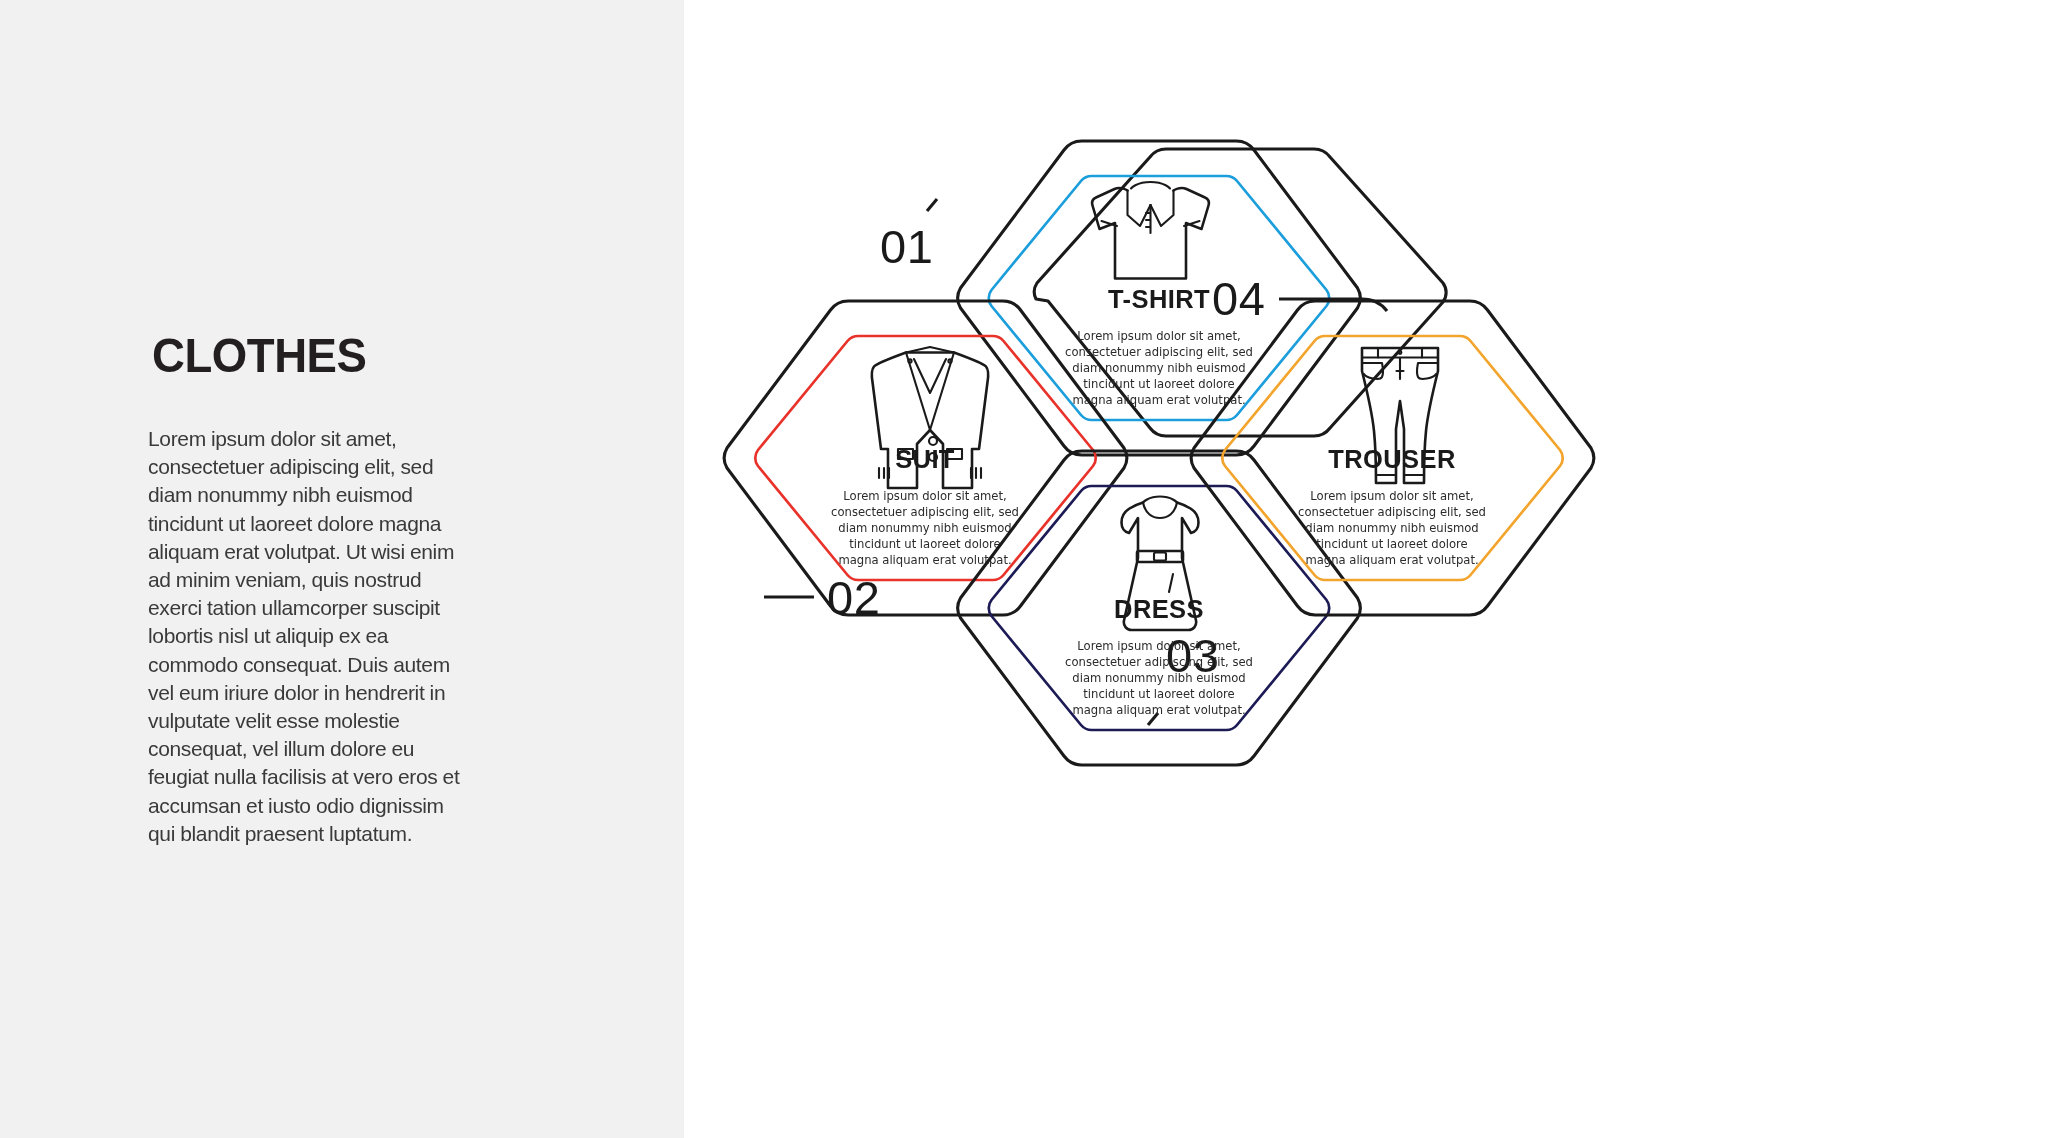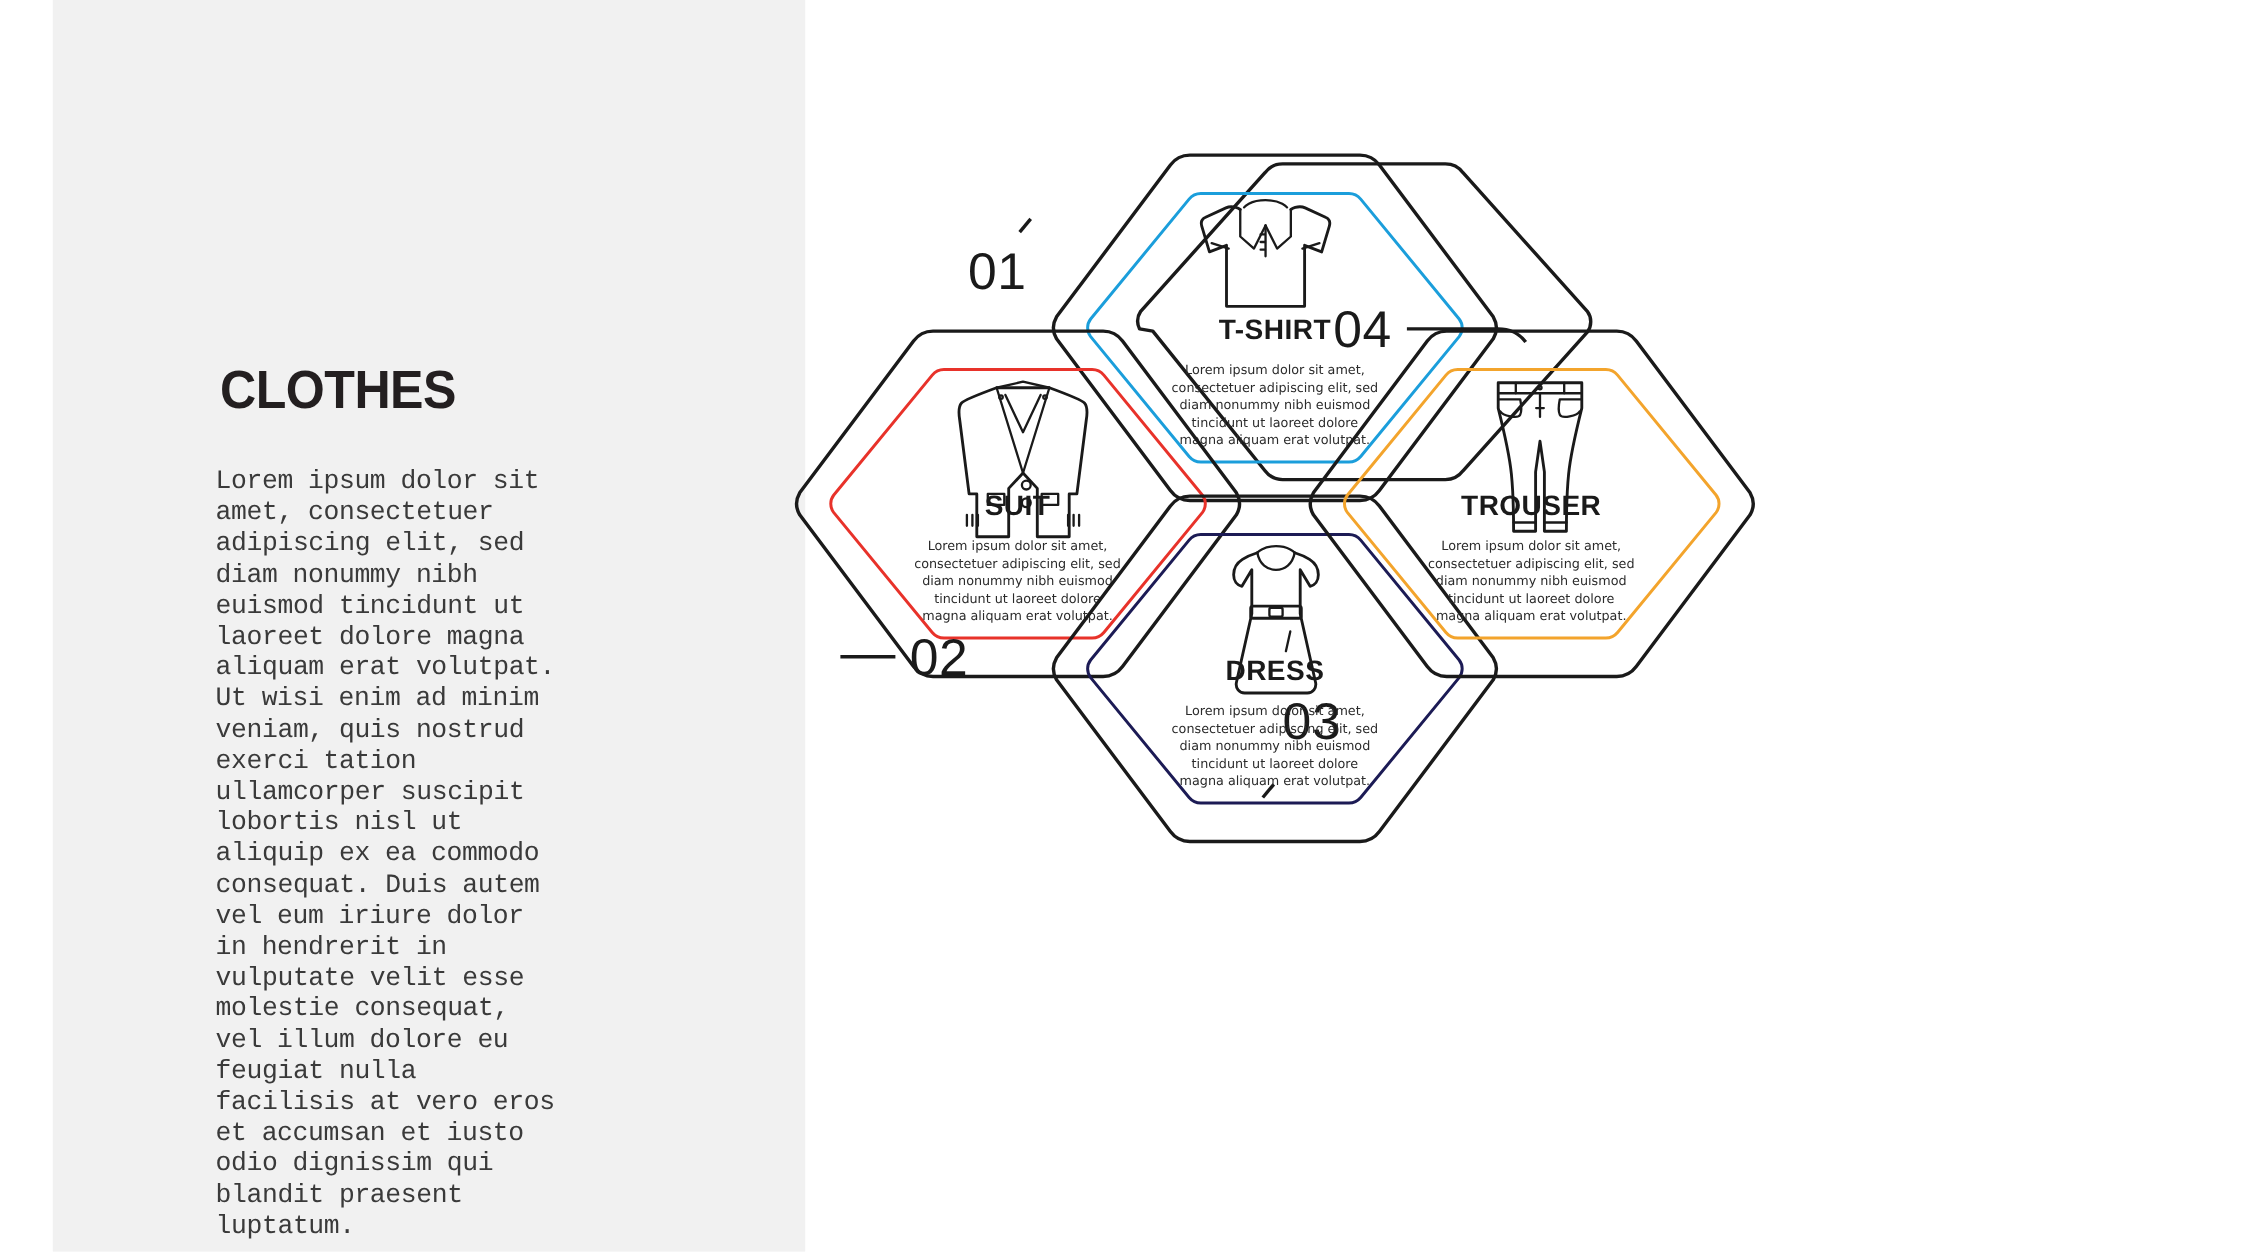--- a/index.html
+++ b/index.html
@@ -15,43 +15,42 @@
     font-family: "Liberation Sans", sans-serif;
   }
 
   
   #left-panel {
     position: absolute;
     left: 0; top: 0;
     width: 684px;
     height: 1138px;
     background: #f1f1f1;
-    margin-left: 48px;
   }
   #page-title {
     position: absolute;
     left: 152px;
     top: 327px;
     font-size: 49px;
     font-weight: 700;
     letter-spacing: -0.5px;
     color: #231f20;
     font-family: "Liberation Sans", sans-serif;
     transform: scaleX(0.93);
     transform-origin: left top;
   }
   #intro-paragraph {
     position: absolute;
     left: 148px;
     top: 425px;
     width: 315px;
-    font-size: 24px;
+    font-size: 21px;
     line-height: 28.2px;
     color: #3a3a3a;
-    font-family: Liberation Mono, monospace;
+    font-family: Liberation Sans, sans-serif;
     letter-spacing: -0.35px;
     word-spacing: -0.3px;
   }
 
   
   #stage {
     position: absolute;
     left: 684px; top: 0;
     width: 1380px;
     height: 1138px;

